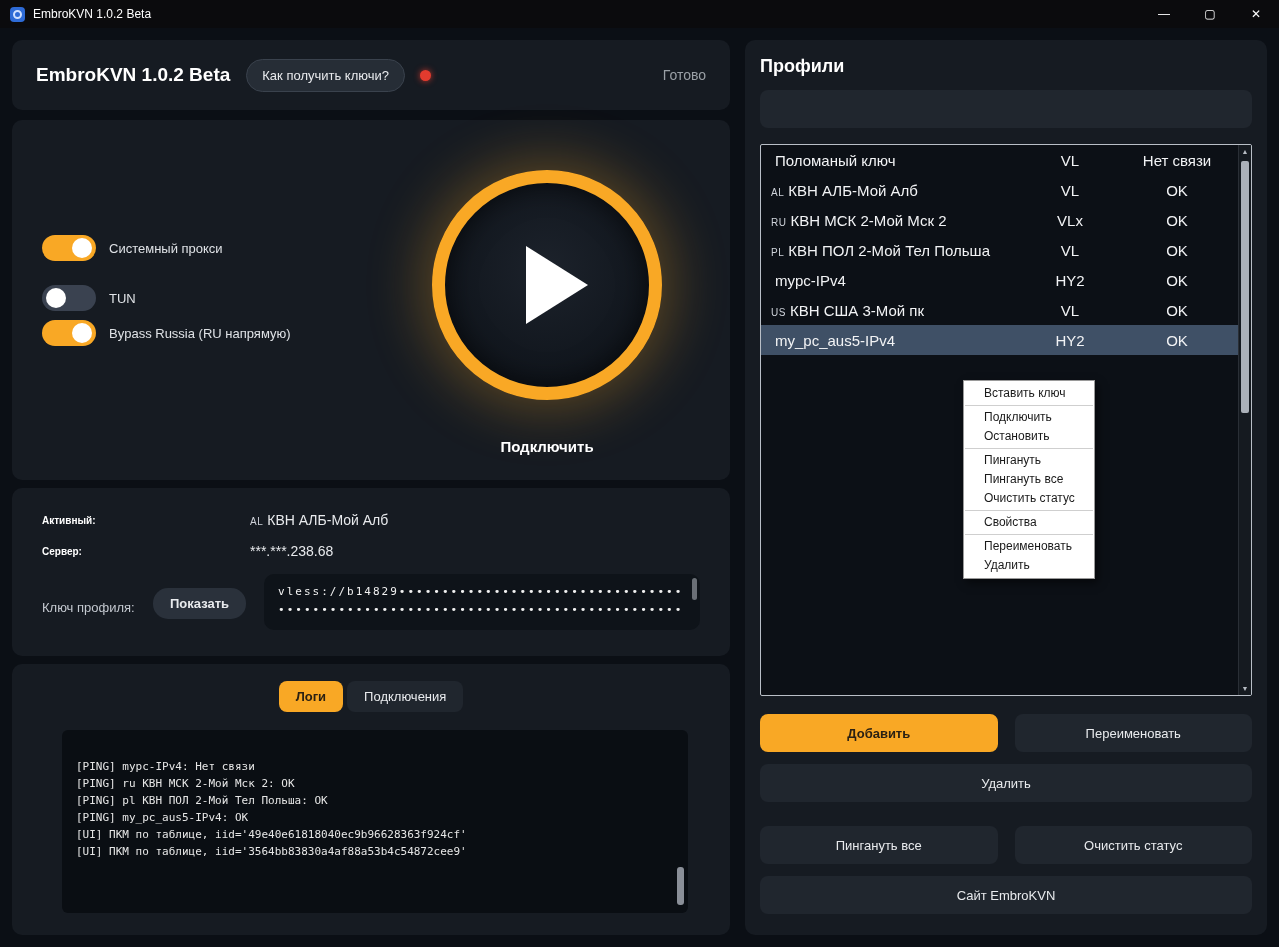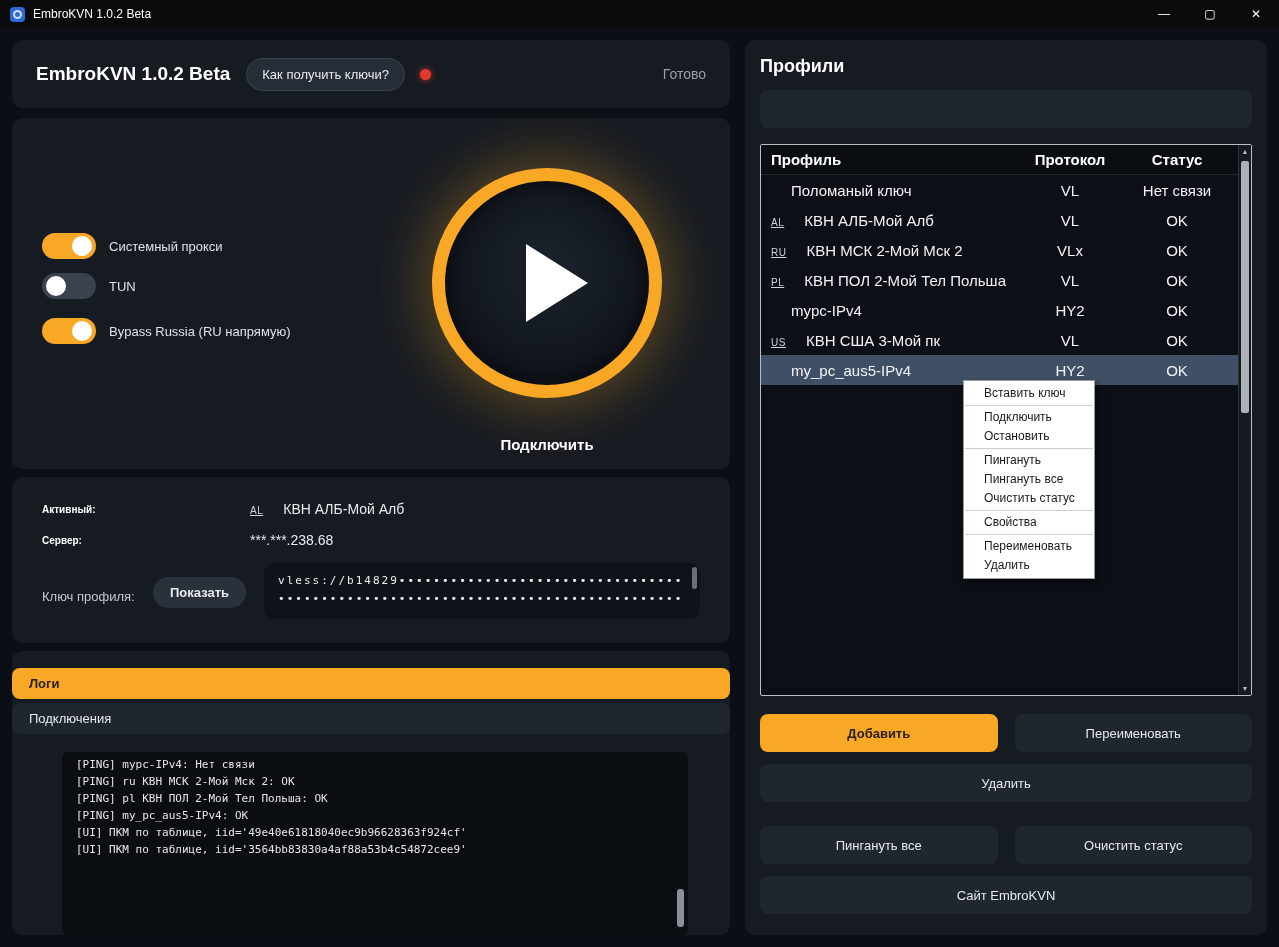--- a/index.html
+++ b/index.html
@@ -22,54 +22,54 @@
   .panel { background:#161b22; border-radius:10px; }
   
   .header-panel { height:70px; display:flex; align-items:center; padding:0 24px; margin-bottom:10px; }
   .app-title { font-size:19px; font-weight:bold; color:#fff; }
   .keys-btn { margin-left:16px; background:#262d36; border:1px solid #3a424d; color:#e8eaed; border-radius:17px; padding:8px 15px; font-size:13px; cursor:pointer; }
   .red-dot { width:11px; height:11px; border-radius:50%; background:#e23b2e; margin-left:15px; box-shadow:0 0 6px rgba(226,59,46,.85); }
   .ready { margin-left:auto; color:#9aa0a6; font-size:14px; }
   
   .connect-panel { height:360px; position:relative; margin-bottom:8px; }
   .toggle-row { position:absolute; left:30px; display:flex; align-items:center; gap:13px; }
-  .toggle-row.t1 { top:115px; } .toggle-row.t2 { top:155px; } .toggle-row.t3 { top:200px; }
+  .toggle-row.t1 { top:115px; } .toggle-row.t2 { top:165px; } .toggle-row.t3 { top:200px; }
   .toggle { width:54px; height:26px; border-radius:13px; position:relative; cursor:pointer; flex:0 0 auto; }
   .toggle.on { background:#f9a825; }
   .toggle.off { background:#3a4250; }
   .knob { position:absolute; top:3px; width:20px; height:20px; border-radius:50%; background:#fff; }
   .toggle.on .knob { right:4px; }
   .toggle.off .knob { left:4px; }
   .toggle-label { font-size:13px; color:#dfe2e6; }
   .big-circle { position:absolute; left:420px; top:50px; width:230px; height:230px; border-radius:50%;
     background:radial-gradient(circle at 50% 42%, #1c222b 0%, #10151c 72%);
     border:13px solid #f9a825;
     box-shadow:0 0 55px 10px rgba(249,168,37,.30), inset 0 0 28px rgba(0,0,0,.65);
     display:flex; align-items:center; justify-content:center; cursor:pointer; }
   .play-tri { width:0; height:0; border-left:62px solid #ffffff; border-top:39px solid transparent; border-bottom:39px solid transparent; margin-left:20px; }
   .connect-label { position:absolute; left:420px; top:318px; width:230px; text-align:center; font-weight:bold; font-size:15px; color:#fff; }
   
   .info-panel { height:168px; margin-bottom:8px; padding:24px 30px; }
   .info-row { display:flex; align-items:center; margin-bottom:15px; }
   .info-label { width:208px; font-weight:bold; font-size:10px; color:#fff; }
   .info-value { font-size:14px; color:#e8eaed; }
-  .mini-prefix { font-size:10px; color:#cfd3da; margin-right:20px; letter-spacing:.5px;text-decoration:underline; }
+  .mini-prefix { font-size:10px; color:#cfd3da; margin-right:4px; letter-spacing:.5px; }
   .key-row { display:flex; align-items:center; margin-bottom:0; }
   .key-label { font-size:13px; color:#c3c8cf; margin-top:10px; width:103px; }
   .show-btn { margin-left:8px; margin-top:2px; background:#2a313b; color:#e8eaed; border:none; border-radius:15px; padding:8px 17px; font-size:13px; font-weight:bold; cursor:pointer; flex:0 0 auto; }
   .key-box { margin-left:18px; flex:1; height:56px; background:#0e1319; border-radius:10px; padding:9px 16px 9px 14px; position:relative; overflow:hidden; }
   .key-line { font-family:"DejaVu Sans Mono", monospace; font-size:11px; letter-spacing:2px; color:#f2f2f2; white-space:nowrap; overflow:hidden; line-height:18px; }
   .key-scroll { position:absolute; right:3px; top:4px; width:5px; height:22px; background:#6a6f76; border-radius:3px; }
   
   .logs-panel { flex:1; position:relative; padding-top:17px; }
-  .tabs { display:flex; justify-content:center; gap:4px;flex-direction:column; }
+  .tabs { display:flex; justify-content:center; gap:4px; }
   .tab { padding:8px 17px; border-radius:8px; font-size:13px; cursor:pointer; }
   .tab.active { background:#f9a825; color:#2b2113; font-weight:bold; }
   .tab.inactive { background:#20262e; color:#e8eaed; }
-  .log-box { margin:18px 42px 0 50px; height:183px; background:#0a0e13; border-radius:6px; padding:4px 18px 12px 14px; font-family:"DejaVu Sans Mono", monospace; font-size:11px; line-height:1.55; color:#e6e6e6; position:relative; overflow:hidden; }
+  .log-box { margin:18px 42px 0 50px; height:183px; background:#0a0e13; border-radius:6px; padding:28px 18px 12px 14px; font-family:"DejaVu Sans Mono", monospace; font-size:11px; line-height:1.55; color:#e6e6e6; position:relative; overflow:hidden; }
   .log-scroll { position:absolute; right:4px; bottom:8px; width:7px; height:38px; background:#8a8f98; border-radius:3px; }
   
   .right-panel { flex:1; background:#161b22; border-radius:10px; padding:16px 15px; position:relative; }
   .profiles-title { font-size:18px; font-weight:bold; color:#fff; }
   .search-input { margin-top:13px; width:100%; height:38px; background:#20262e; border:none; border-radius:8px; color:#e8eaed; padding:0 12px; font-size:14px; outline:none; }
   .table-wrap { margin-top:16px; height:552px; background:#0c1016; border:1px solid #b9bfc7; border-radius:2px; position:relative; overflow:hidden; }
   .t-header, .t-row { display:grid; grid-template-columns:1fr 92px 122px; height:30px; align-items:center; padding-right:13px; }
   .t-header { background:#0a0d12; font-weight:bold; font-size:15px; color:#fff; border-bottom:1px solid #23282f; }
   .t-row { font-size:15px; color:#f2f3f5; cursor:default; }
   .t-row.selected { background:#3f5066; }
@@ -174,25 +174,20 @@
         <div class="log-scroll"></div>
       </div>
     </div>
   </div>
 
   <div class="right-panel">
     <div class="profiles-title">Профили</div>
     <input class="search-input" type="text" style="">
 
     <div class="table-wrap">
-      <div class="t-header">
-        <div class="cell-name">Профиль</div>
-        <div class="cell-center">Протокол</div>
-        <div class="cell-center">Статус</div>
-      </div>
 
       <div class="t-row">
         <div class="cell-name"><span class="mini-prefix"></span><span>Поломаный ключ</span></div>
         <div class="cell-center">VL</div>
         <div class="cell-center">Нет связи</div>
       </div>
       <div class="t-row">
         <div class="cell-name"><span class="mini-prefix">AL</span><span>КВН АЛБ-Мой Алб</span></div>
         <div class="cell-center">VL</div>
         <div class="cell-center">OK</div>

